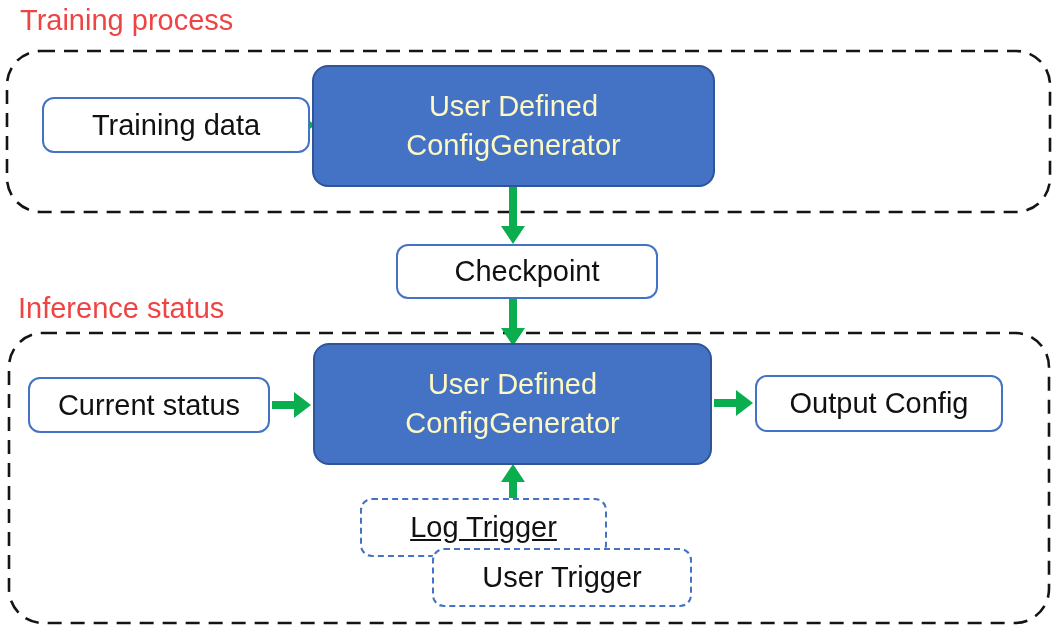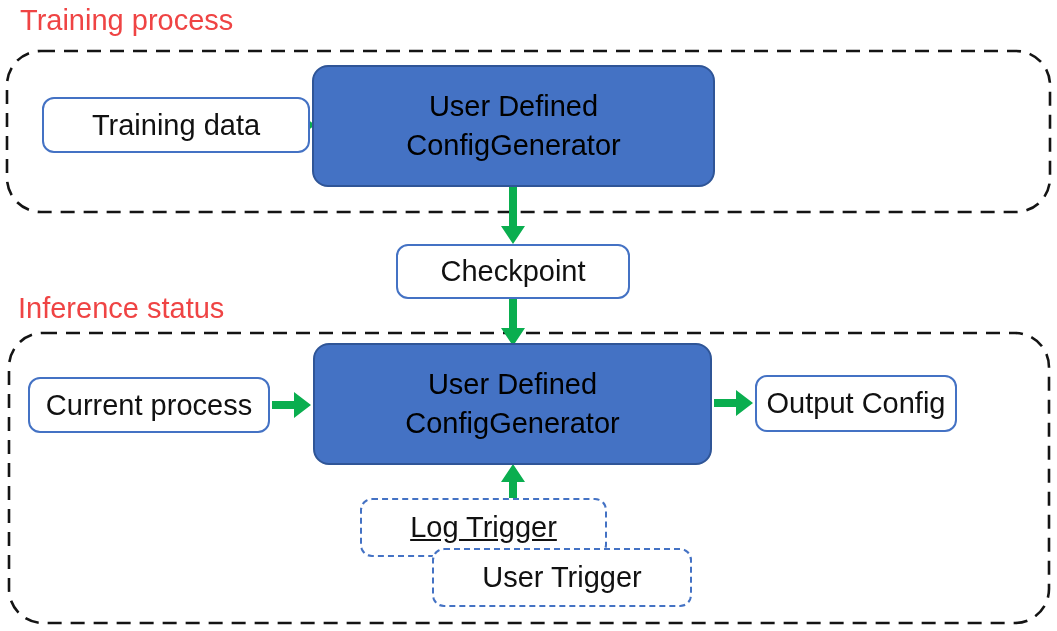--- a/index.html
+++ b/index.html
@@ -35,21 +35,21 @@
 
   .blue-box {
     position: absolute;
     background: #4472C4;
     border: 2.5px solid #2F5597;
     border-radius: 16px;
     display: flex;
     flex-direction: column;
     align-items: center;
     justify-content: center;
-    color: #000000;
+    color: #fef9c3;
     font-size: 29px;
     line-height: 39px;
     text-align: center;
   }
 
   .trigger-box {
     position: absolute;
     background: #ffffff;
     border: 2px dashed #4472C4;
     border-radius: 12px;
@@ -82,26 +82,26 @@
 
 <div class="abs heading" style="left:18px; top:292px;">Inference status</div>
 
 <div class="label-box" style="left:42px; top:97px; width:268px; height:56px;">Training data</div>
 
 <div class="blue-box" style="left:312px; top:65px; width:403px; height:122px;">
   <span>User Defined</span>
   <span>ConfigGenerator</span>
 </div>
 
-<div class="label-box" style="left:396px; top:244px; width:234px; height:55px;">Checkpoint</div>
+<div class="label-box" style="left:396px; top:244px; width:262px; height:55px;">Checkpoint</div>
 
-<div class="label-box" style="left:28px; top:377px; width:242px; height:56px;">Current process</div>
+<div class="label-box" style="left:28px; top:377px; width:242px; height:56px;">Current status</div>
 
 <div class="blue-box" style="left:313px; top:343px; width:399px; height:122px;">
   <span>User Defined</span>
   <span>ConfigGenerator</span>
 </div>
 
-<div class="label-box" style="left:755px; top:375px; width:202px; height:57px;">Output Config</div>
+<div class="label-box" style="left:755px; top:375px; width:248px; height:57px;">Output Config</div>
 
 <div class="trigger-box" style="left:360px; top:498px; width:247px; height:59px;text-decoration:underline;">Log Trigger</div>
 
 <div class="trigger-box" style="left:432px; top:548px; width:260px; height:59px;">User Trigger</div>
 
 </body></html>

